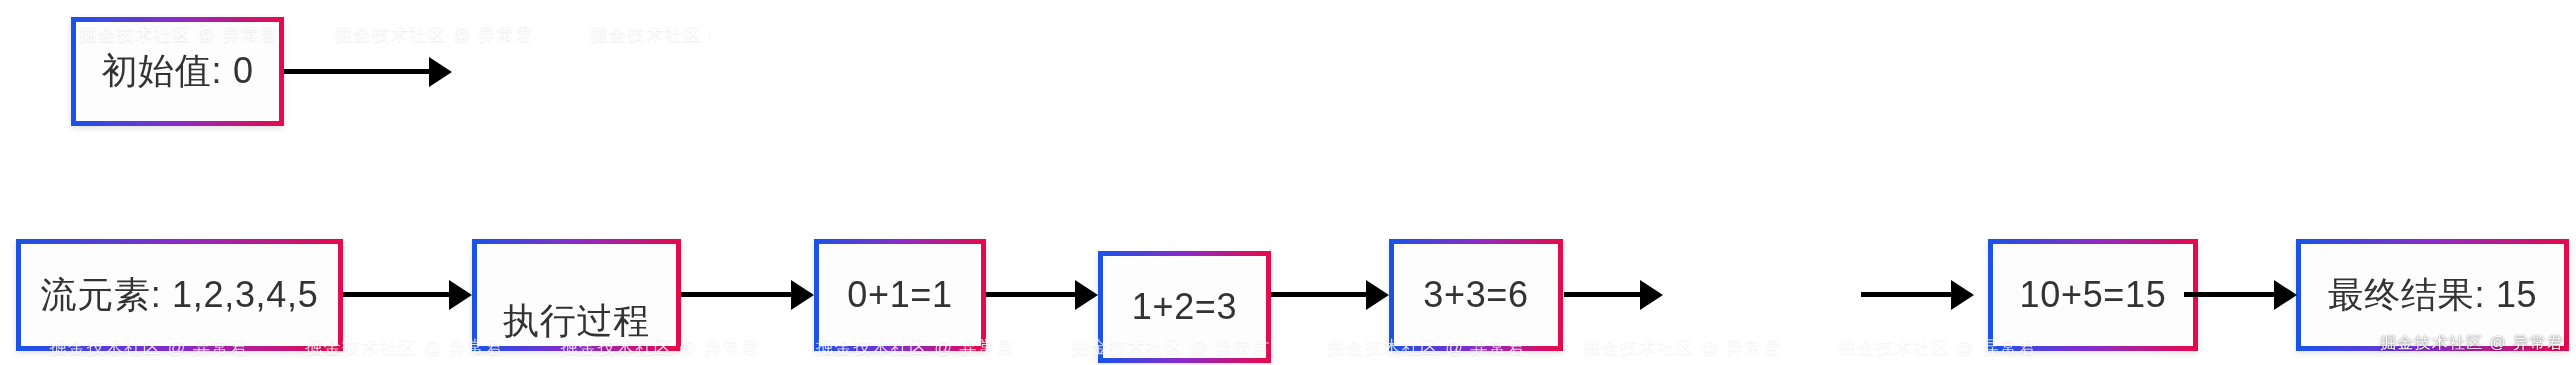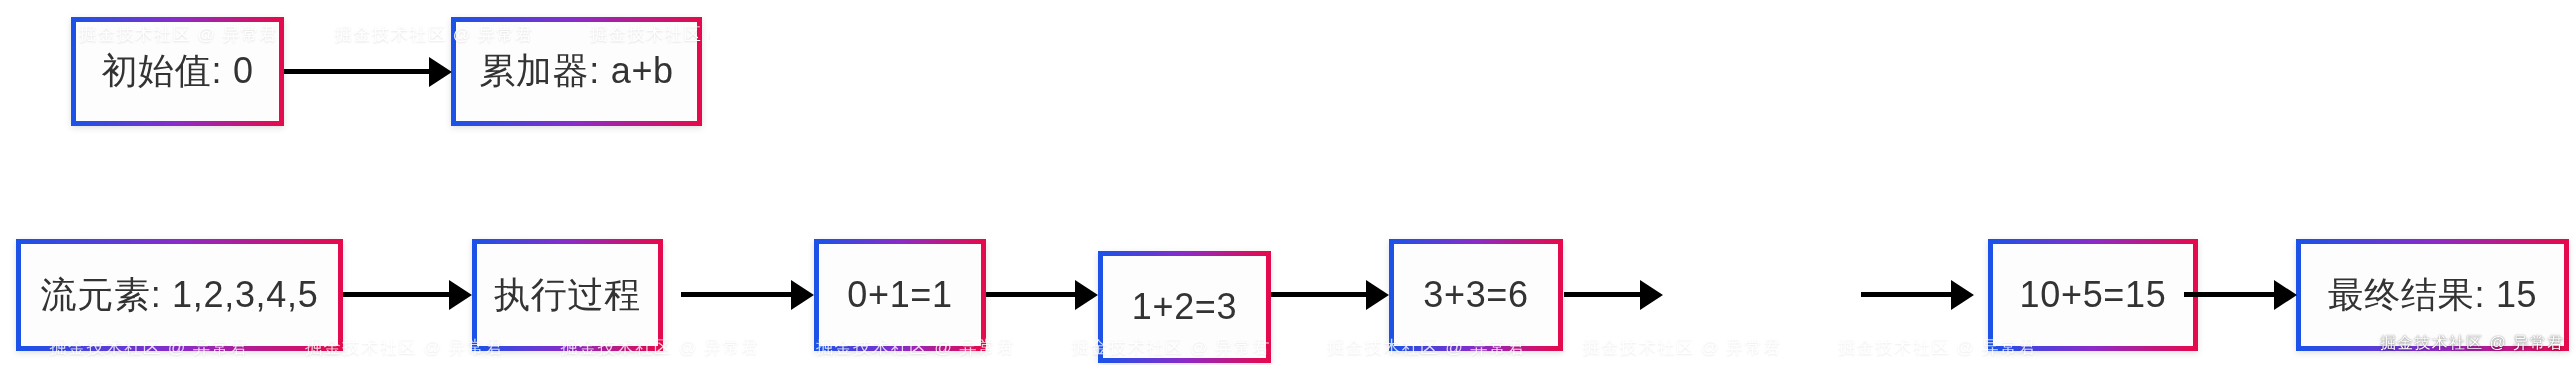--- a/index.html
+++ b/index.html
@@ -81,31 +81,28 @@
     z-index: 10;
   }
 </style>
 </head>
 <body>
 
 <div class="canvas">
     <div class="node" style="left: 71px; top: 17px; width: 213px; height: 109px;">
       <span class="node-label">初始值: 0</span>
     </div>
-    <div class="node" style="left: 451px; top: 17px; width: 251px; height: 109px;">
-      <span class="node-label">累加器: a+b</span>
-    </div>
     <div class="arrow" style="left: 284px; top: 56px; width: 168px;">
       <span class="arrow-line"></span>
       <span class="arrow-head"></span>
     </div>
     <div class="node" style="left: 16px; top: 239px; width: 327px; height: 112px;">
       <span class="node-label">流元素: 1,2,3,4,5</span>
     </div>
-    <div class="node" style="left: 472px; top: 239px; width: 191px; height: 112px;">
+    <div class="node" style="left: 472px; top: 239px; width: 209px; height: 112px; align-items: flex-end;">
       <span class="node-label">执行过程</span>
     </div>
     <div class="arrow" style="left: 343px; top: 279px; width: 129px;">
       <span class="arrow-line"></span>
       <span class="arrow-head"></span>
     </div>
     <div class="node" style="left: 814px; top: 239px; width: 172px; height: 112px;">
       <span class="node-label">0+1=1</span>
     </div>
     <div class="arrow" style="left: 681px; top: 279px; width: 133px;">

